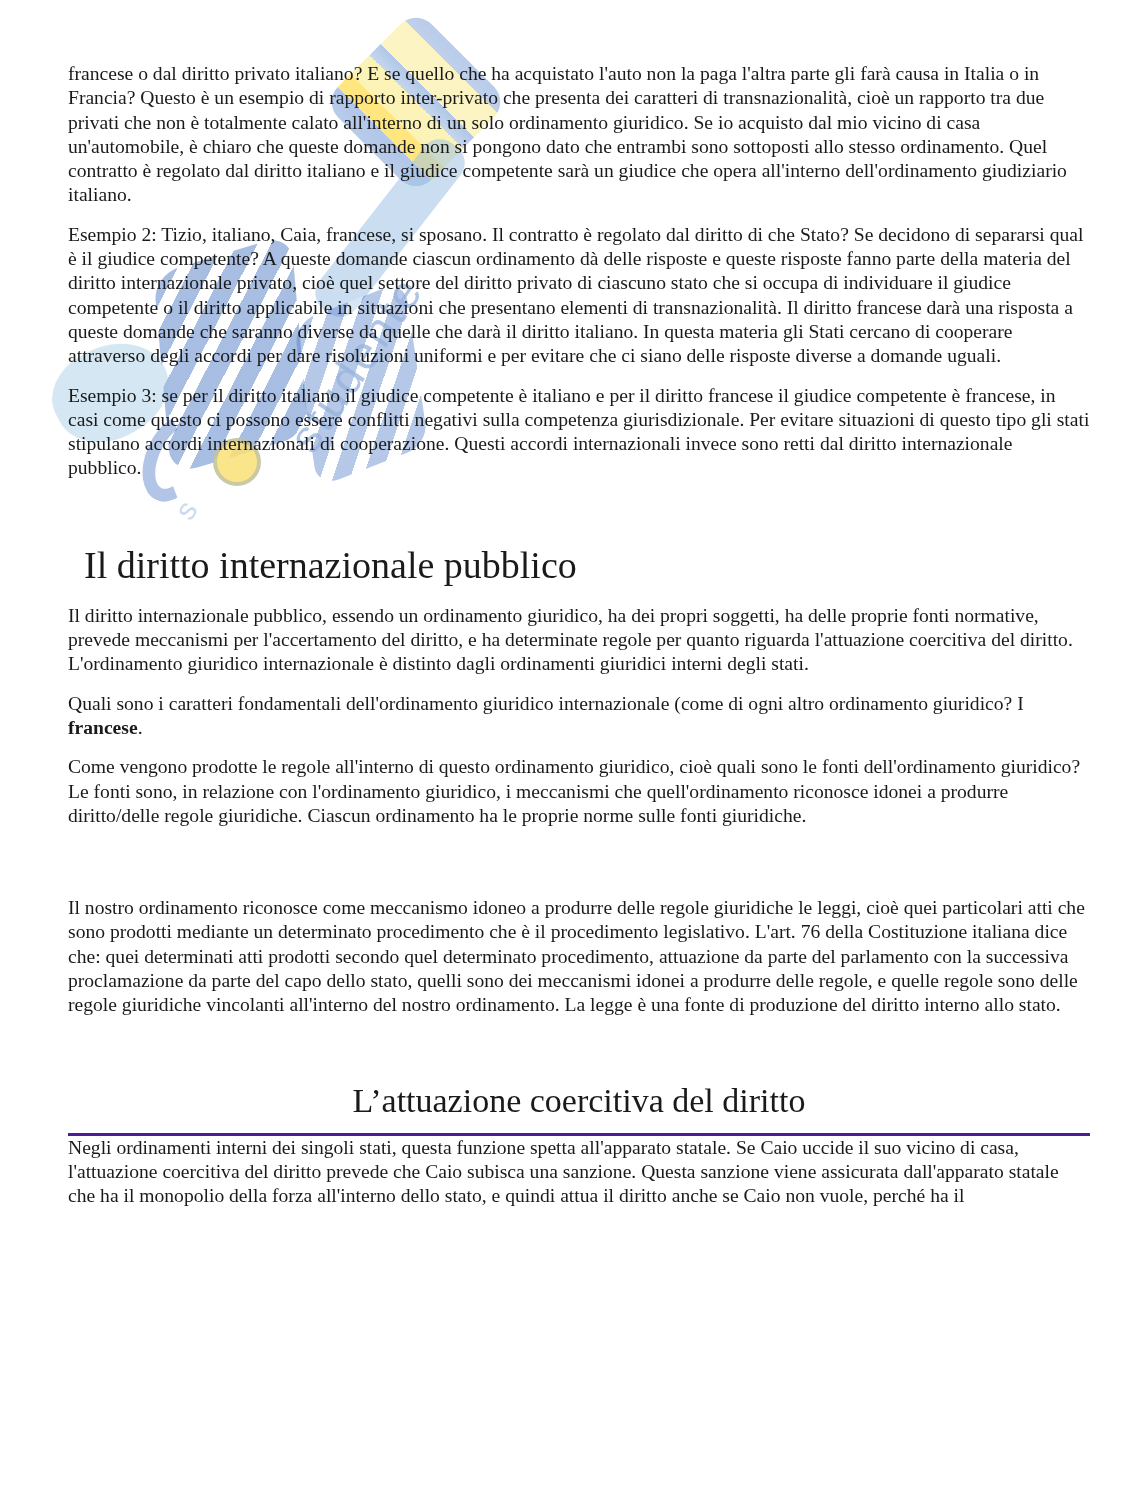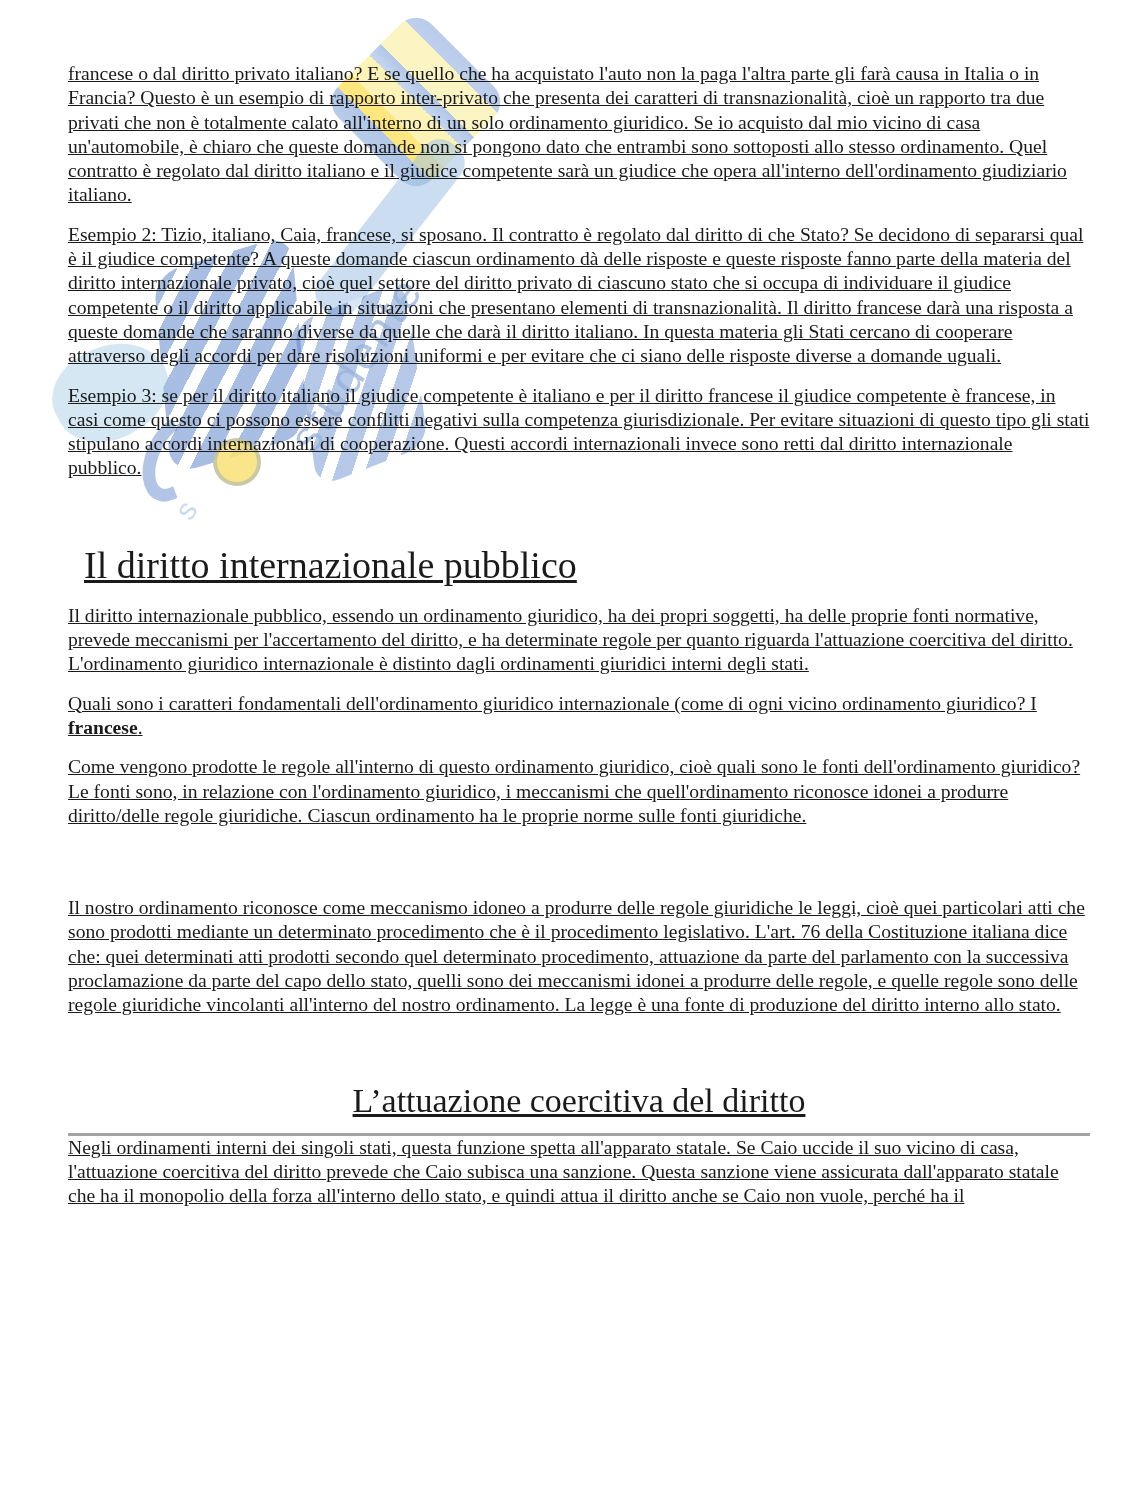--- a/index.html
+++ b/index.html
@@ -78,42 +78,41 @@
     font-family: "Liberation Sans", sans-serif;
     font-size: 30px; letter-spacing: 2px;
     color: rgba(165,195,226,0.60);
     white-space: nowrap;
   }
 
   
   .page {
     position: relative; z-index: 1;
     padding: 62px 58px 0 68px;
-    text-decoration: underline;
   }
   .page p {
     font-size: 19.6px;
     line-height: 24.3px;
     margin: 0 0 15px 0;
     text-align: left;
   }
   .h1 {
     font-weight: 400;
     font-size: 38px;
     line-height: 37px;
     margin: 66px 0 20px 16px;
   }
   .h2 {
     font-weight: 400;
     font-size: 34px;
     line-height: 41px;
     text-align: center;
     margin: 62px 0 0 0;
     padding-bottom: 12px;
-    border-bottom: 3px solid #a3a3a3;
+    border-bottom: 3px solid #4c1d95;
   }
   .gap-before { margin-top: 68px !important; }
   .after-h2 { margin-top: 22px !important; }
   .bold { font-weight: 700; }
 </style>
 </head>
 <body>
 
 <div class="wm-layer">
   <div class="wm wm-diamond"></div>
@@ -129,21 +128,21 @@
 
 <div class="page">
   <p>francese o dal diritto privato italiano? E se quello che ha acquistato l'auto non la paga l'altra parte gli farà causa in Italia o in Francia? Questo è un esempio di rapporto inter-privato che presenta dei caratteri di transnazionalità, cioè un rapporto tra due privati che non è totalmente calato all'interno di un solo ordinamento giuridico. Se io acquisto dal mio vicino di casa un'automobile, è chiaro che queste domande non si pongono dato che entrambi sono sottoposti allo stesso ordinamento. Quel contratto è regolato dal diritto italiano e il giudice competente sarà un giudice che opera all'interno dell'ordinamento giudiziario italiano.</p>
   <p>Esempio 2: Tizio, italiano, Caia, francese, si sposano. Il contratto è regolato dal diritto di che Stato? Se decidono di separarsi qual è il giudice competente? A queste domande ciascun ordinamento dà delle risposte e queste risposte fanno parte della materia del diritto internazionale privato, cioè quel settore del diritto privato di ciascuno stato che si occupa di individuare il giudice competente o il diritto applicabile in situazioni che presentano elementi di transnazionalità. Il diritto francese darà una risposta a queste domande che saranno diverse da quelle che darà il diritto italiano. In questa materia gli Stati cercano di cooperare attraverso degli accordi per dare risoluzioni uniformi e per evitare che ci siano delle risposte diverse a domande uguali.</p>
   <p>Esempio 3: se per il diritto italiano il giudice competente è italiano e per il diritto francese il giudice competente è francese, in casi come questo ci possono essere conflitti negativi sulla competenza giurisdizionale. Per evitare situazioni di questo tipo gli stati stipulano accordi internazionali di cooperazione. Questi accordi internazionali invece sono retti dal diritto internazionale pubblico.</p>
 
   <div class="h1">Il diritto internazionale pubblico</div>
 
   <p>Il diritto internazionale pubblico, essendo un ordinamento giuridico, ha dei propri soggetti, ha delle proprie fonti normative, prevede meccanismi per l'accertamento del diritto, e ha determinate regole per quanto riguarda l'attuazione coercitiva del diritto. L'ordinamento giuridico internazionale è distinto dagli ordinamenti giuridici interni degli stati.</p>
 
-  <p><span>Quali sono i caratteri fondamentali dell'ordinamento giuridico internazionale (come di ogni vicino ordinamento giuridico? I </span><span class="bold">francese</span><span>.</span></p>
+  <p><span>Quali sono i caratteri fondamentali dell'ordinamento giuridico internazionale (come di ogni altro ordinamento giuridico? I </span><span class="bold">francese</span><span>.</span></p>
 
   <p>Come vengono prodotte le regole all'interno di questo ordinamento giuridico, cioè quali sono le fonti dell'ordinamento giuridico? Le fonti sono, in relazione con l'ordinamento giuridico, i meccanismi che quell'ordinamento riconosce idonei a produrre diritto/delle regole giuridiche. Ciascun ordinamento ha le proprie norme sulle fonti giuridiche.</p>
   <p class="gap-before">Il nostro ordinamento riconosce come meccanismo idoneo a produrre delle regole giuridiche le leggi, cioè quei particolari atti che sono prodotti mediante un determinato procedimento che è il procedimento legislativo. L'art. 76 della Costituzione italiana dice che: quei determinati atti prodotti secondo quel determinato procedimento, attuazione da parte del parlamento con la successiva proclamazione da parte del capo dello stato, quelli sono dei meccanismi idonei a produrre delle regole, e quelle regole sono delle regole giuridiche vincolanti all'interno del nostro ordinamento. La legge è una fonte di produzione del diritto interno allo stato.</p>
 
   <div class="h2">L’attuazione coercitiva del diritto</div>
 
   <p>Negli ordinamenti interni dei singoli stati, questa funzione spetta all'apparato statale. Se Caio uccide il suo vicino di casa, l'attuazione coercitiva del diritto prevede che Caio subisca una sanzione. Questa sanzione viene assicurata dall'apparato statale che ha il monopolio della forza all'interno dello stato, e quindi attua il diritto anche se Caio non vuole, perché ha il</p>
 </div>
 
 </body></html>

